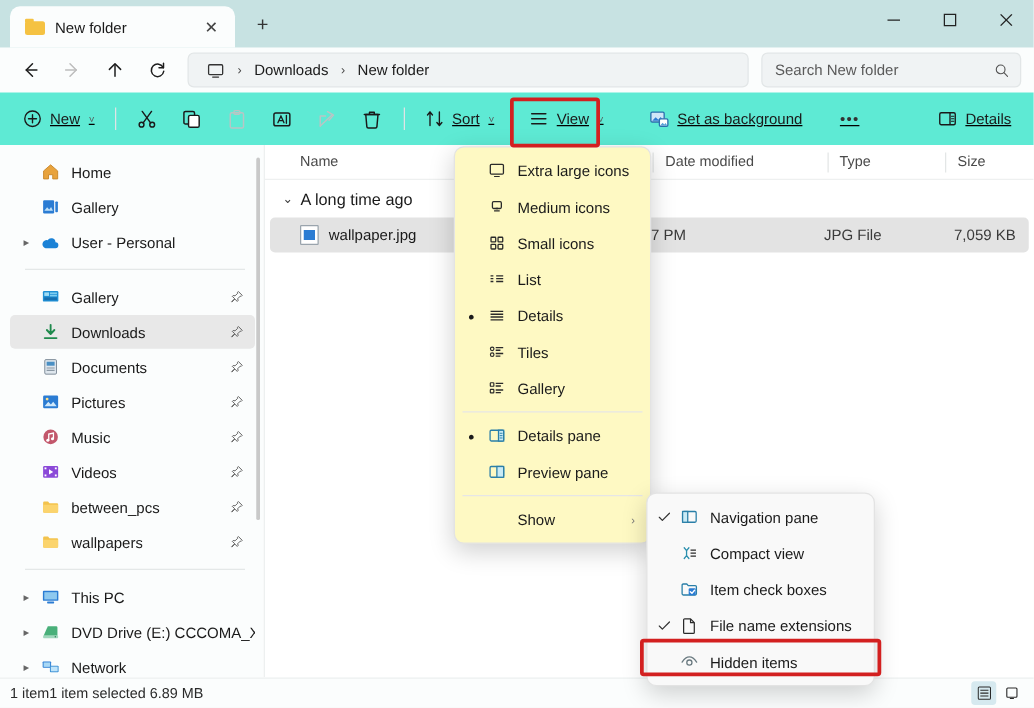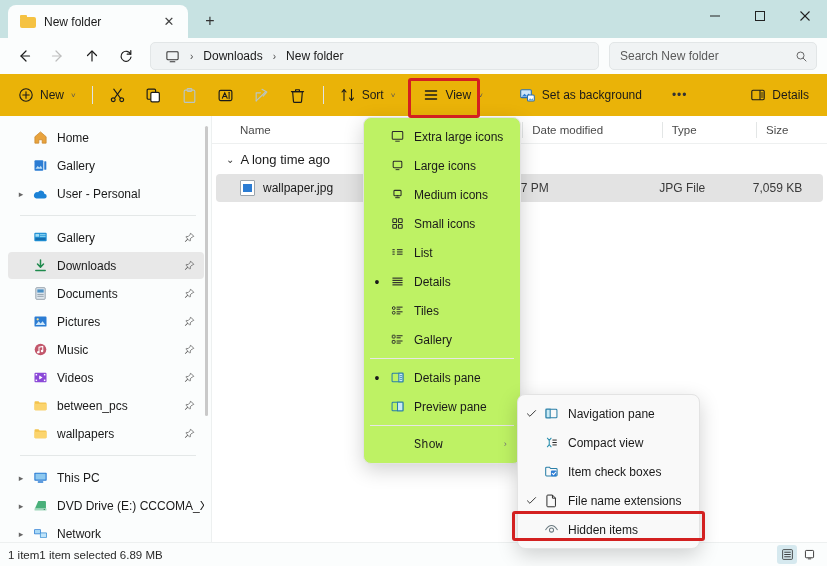--- a/index.html
+++ b/index.html
@@ -103,25 +103,26 @@
     border-radius: 5px;
     display:flex; align-items:center;
     padding: 0 8px 0 10px;
     font-size: 12px; color:#5a5a5a;
     justify-content: space-between;
   }
 
   
   .toolbar {
     height: 42px; flex: 0 0 42px;
-    background: #eab308;
+    background: #5eead4;
     display:flex; align-items:center;
     padding: 0 10px 0 10px;
     gap: 2px;
     position: relative;
+    text-decoration: underline;
   }
   .tbtn {
     height: 30px; border-radius: 5px;
     display:flex; align-items:center; justify-content:center;
     padding: 0 8px; gap: 6px;
     font-size: 12px; color:#1a1a1a;
   }
   .tbtn.icononly { width: 34px; padding: 0; }
   .tbtn.dim { color:#b9c5c5; }
   .tbtn .caret { font-size: 8px; color:#555; margin-left: 1px; }
@@ -202,21 +203,21 @@
   .group-chev { font-size: 10px; color:#3a3a3a; }
   .file-row {
     height: 28px; display:flex; align-items:center;
     margin: 0 4px; border-radius: 4px;
     background: #e3e3e3;
     font-size: 12px; color:#1a1a1a;
   }
   .fr-name { width: 312px; display:flex; align-items:center; gap:8px; padding-left: 24px; }
   .fr-date { width: 142px; color:#3a3a3a; }
   .fr-type { width: 96px; color:#3a3a3a; }
-  .fr-size { width: 72px; color:#3a3a3a; text-align:left; }
+  .fr-size { width: 72px; color:#3a3a3a; text-align:center; }
   .jpg-icon { width: 15px; height: 16px; position: relative; flex:0 0 15px; }
   .jpg-icon .sheet {
     position:absolute; inset:0; background:#ffffff; border:1px solid #9aa4ad; border-radius:1px;
   }
   .jpg-icon .sq { position:absolute; left:3px; top:4px; width:9px; height:8px; background:#2b7cd3; }
 
   
   .statusbar {
     height: 24px; flex:0 0 24px;
     background:#fbfdfd;
@@ -230,21 +231,21 @@
   .vbtn {
     width: 20px; height: 19px; border-radius:3px;
     display:flex; align-items:center; justify-content:center;
     color:#333;
   }
   .vbtn.active { background:#d6e9ef; }
 
   
   .menu {
     position:absolute; left:363px; top:117px; width: 158px;
-    background:#bef264;
+    background:#fef9c3;
     border:1px solid #e3e3e3;
     border-radius: 8px;
     box-shadow: 0 6px 20px rgba(0,0,0,0.18);
     padding: 4px;
     z-index: 30;
   }
   .mi {
     height: 29px; display:flex; align-items:center;
     border-radius: 4px;
     font-size: 12px; color:#1a1a1a;
@@ -259,21 +260,21 @@
     width: 18px; flex:0 0 18px; display:flex; align-items:center; justify-content:center;
     color:#333;
   }
   .mi-ico {
     width: 22px; flex:0 0 22px; display:flex; align-items:center; justify-content:center;
     margin-right: 6px; color:#2a2a2a;
   }
   .mi-label { flex:1; white-space:nowrap; }
   .mi-arrow { color:#777; font-size: 9px; }
   .menu-sep { height:1px; background:#e6e6e6; margin: 4px 2px; }
-  .mi.show-row { padding-left: 0; font-family: Liberation Mono, monospace; }
+  .mi.show-row { padding-left: 0; }
   .mi.show-row .mi-label { padding-left: 46px; }
 
   
   .submenu {
     position:absolute; left:517px; top:394px; width: 183px;
     background:#f9f9f9;
     border:1px solid #e3e3e3;
     border-radius: 8px;
     box-shadow: 0 6px 20px rgba(0,0,0,0.18);
     padding: 4px;
@@ -749,30 +750,20 @@
       <span class="mi-bullet"></span>
       <span class="mi-ico">
         <svg width="15" height="15" viewBox="0 0 16 16">
             <rect x="2.4" y="2.6" width="11.2" height="8.4" rx="1" fill="none" stroke="#2a2a2a" stroke-width="1.1"></rect>
             <line x1="5.6" y1="13" x2="10.4" y2="13" stroke="#2a2a2a" stroke-width="1"></line>
           </svg>
       </span>
       <span class="mi-label">Extra large icons</span>
     </div>
 
-    <div class="mi">
-      <span class="mi-bullet"></span>
-      <span class="mi-ico">
-        <svg width="15" height="15" viewBox="0 0 16 16">
-            <rect x="3.4" y="3.4" width="9.2" height="7" rx="1" fill="none" stroke="#2a2a2a" stroke-width="1.1"></rect>
-            <line x1="6" y1="12.4" x2="10" y2="12.4" stroke="#2a2a2a" stroke-width="1"></line>
-          </svg>
-      </span>
-      <span class="mi-label">Large icons</span>
-    </div>
 
     <div class="mi">
       <span class="mi-bullet"></span>
       <span class="mi-ico">
         <svg width="15" height="15" viewBox="0 0 16 16">
             <rect x="4.2" y="3.6" width="7.6" height="5.8" rx="1" fill="none" stroke="#2a2a2a" stroke-width="1.1"></rect>
             <line x1="5.6" y1="11.4" x2="10.4" y2="11.4" stroke="#2a2a2a" stroke-width="1.1"></line>
             <line x1="7" y1="9.4" x2="9" y2="9.4" stroke="#2a2a2a" stroke-width="1.1"></line>
           </svg>
       </span>

